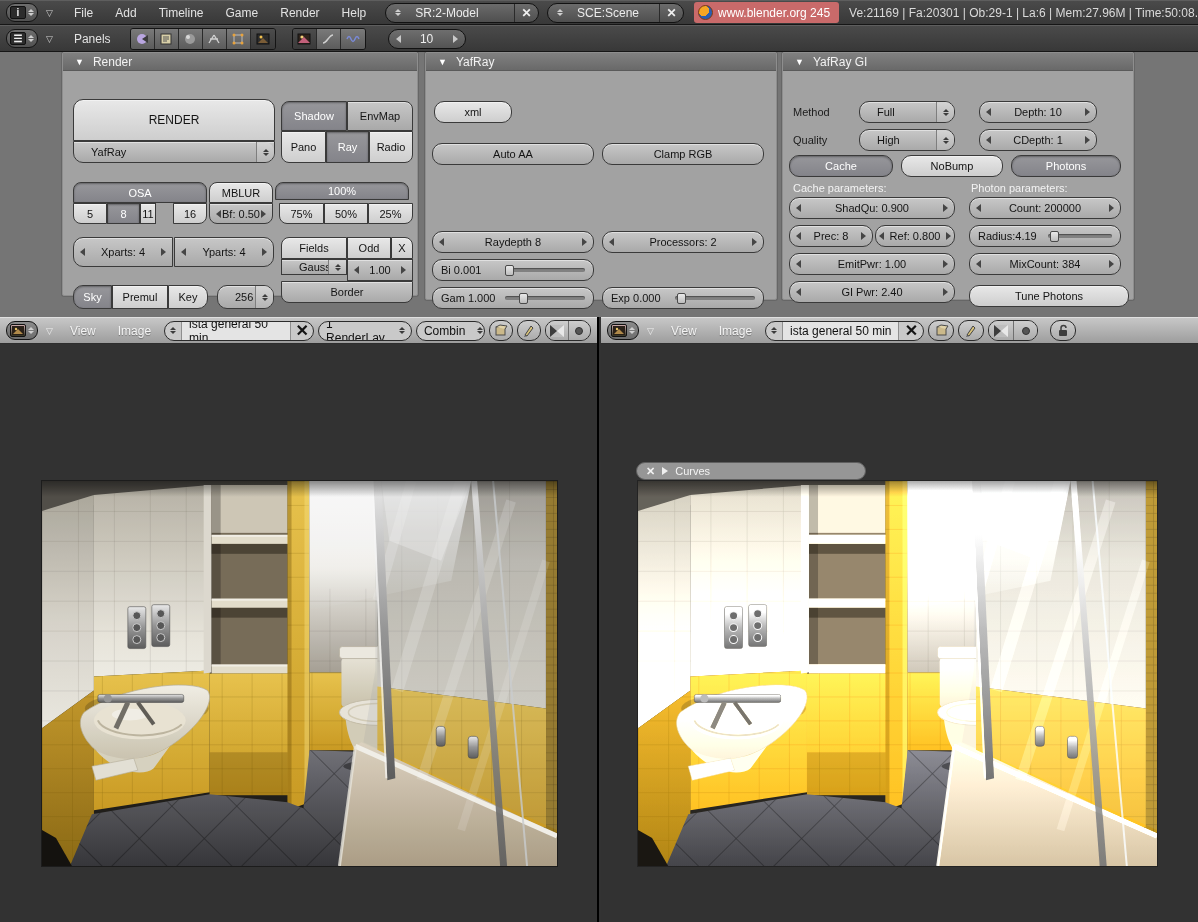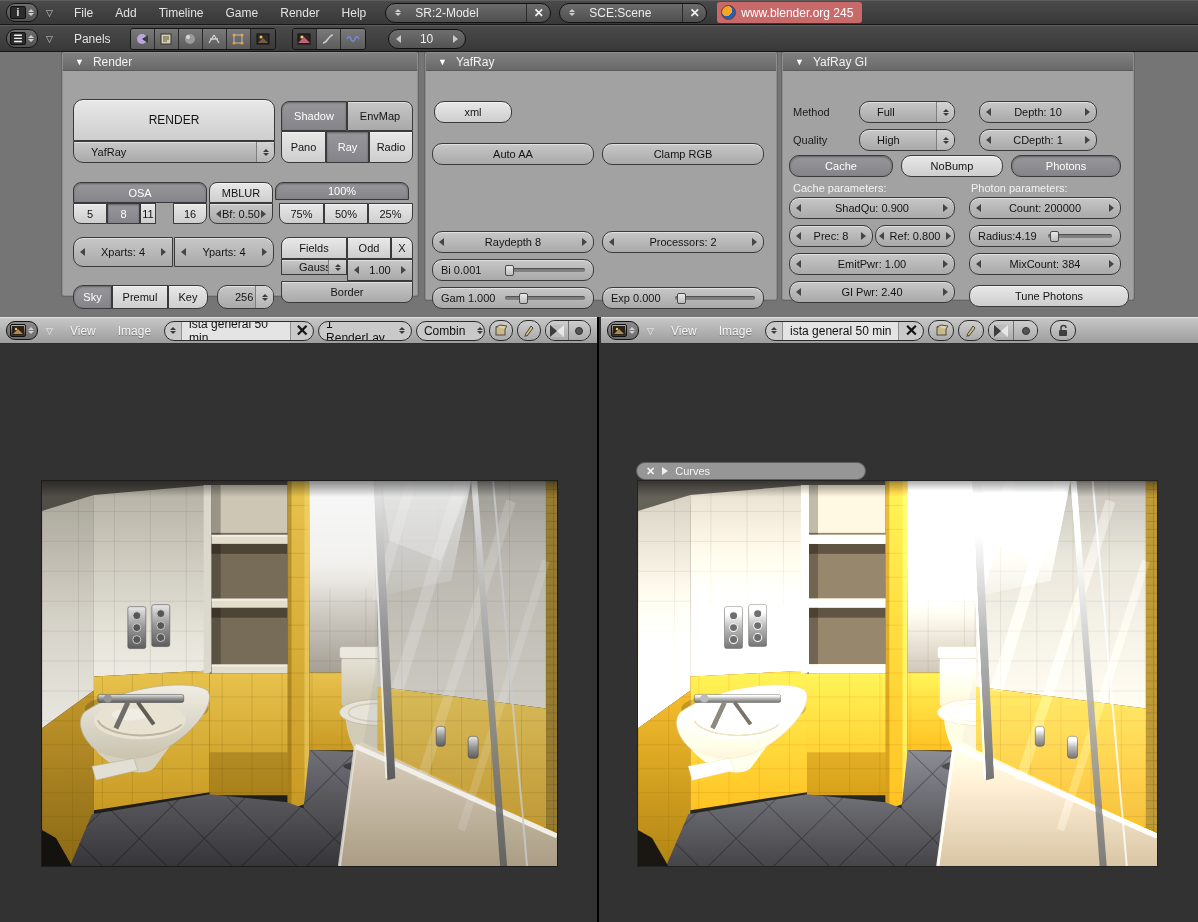--- a/index.html
+++ b/index.html
@@ -330,20 +330,21 @@
             <i class="dn"></i>
           </span>
         </span>
       <span class="seg txt" style="flex:1">SCE:Scene</span>
       <span class="seg x">✕</span>
     </div>
     <div class="version-badge">
       <span class="blender-logo"></span>
       <span>www.blender.org 245</span>
     </div>
+    <span class="stats">Ve:21169 | Fa:20301 | Ob:29-1 | La:6  | Mem:27.96M  | Time:50:08.</span>
   </div>
 
   <div id="buttons-header" class="darkbar">
     <div class="wtype-btn">
       <span class="glyph">☰</span>
       <span class="stepper">
           <i class="up"></i>
           <i class="dn"></i>
         </span>
     </div>

